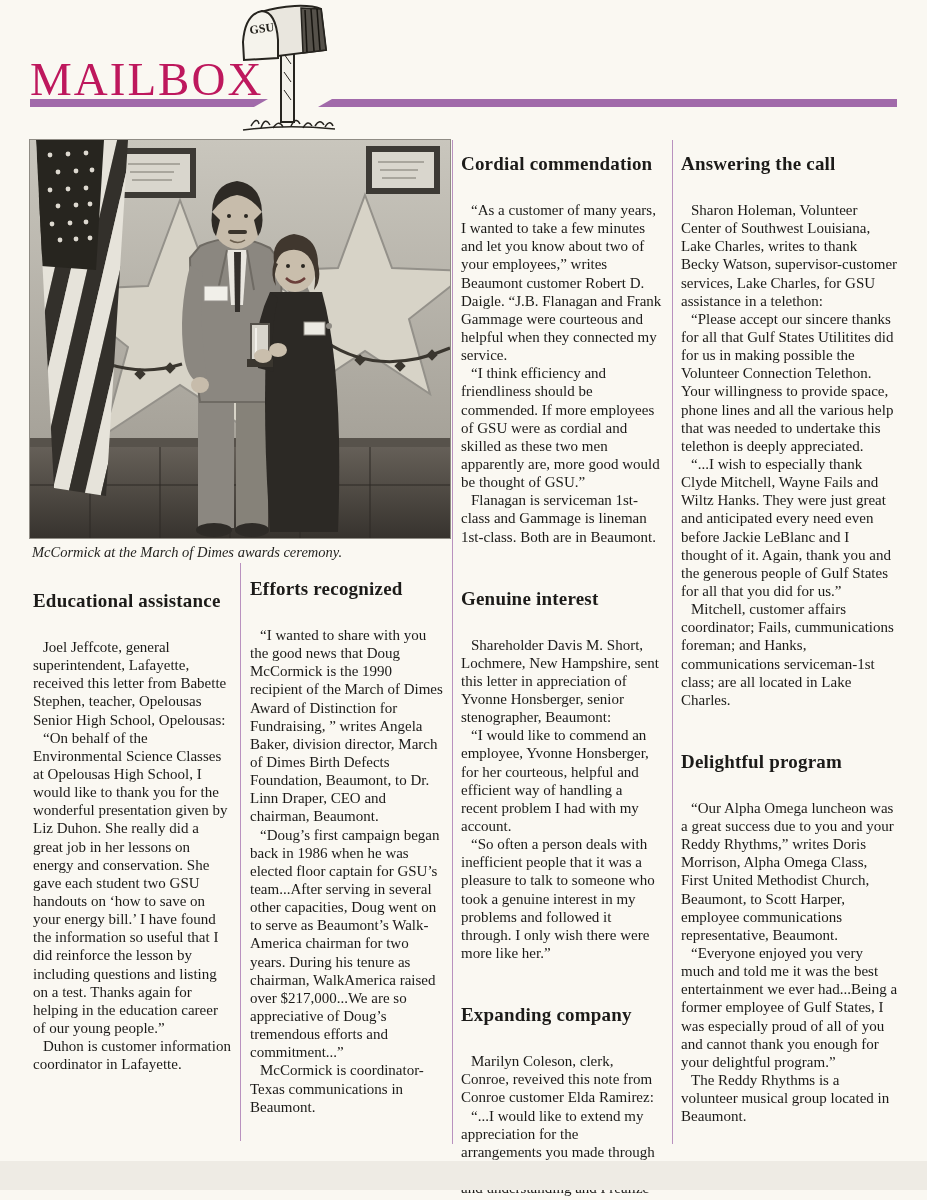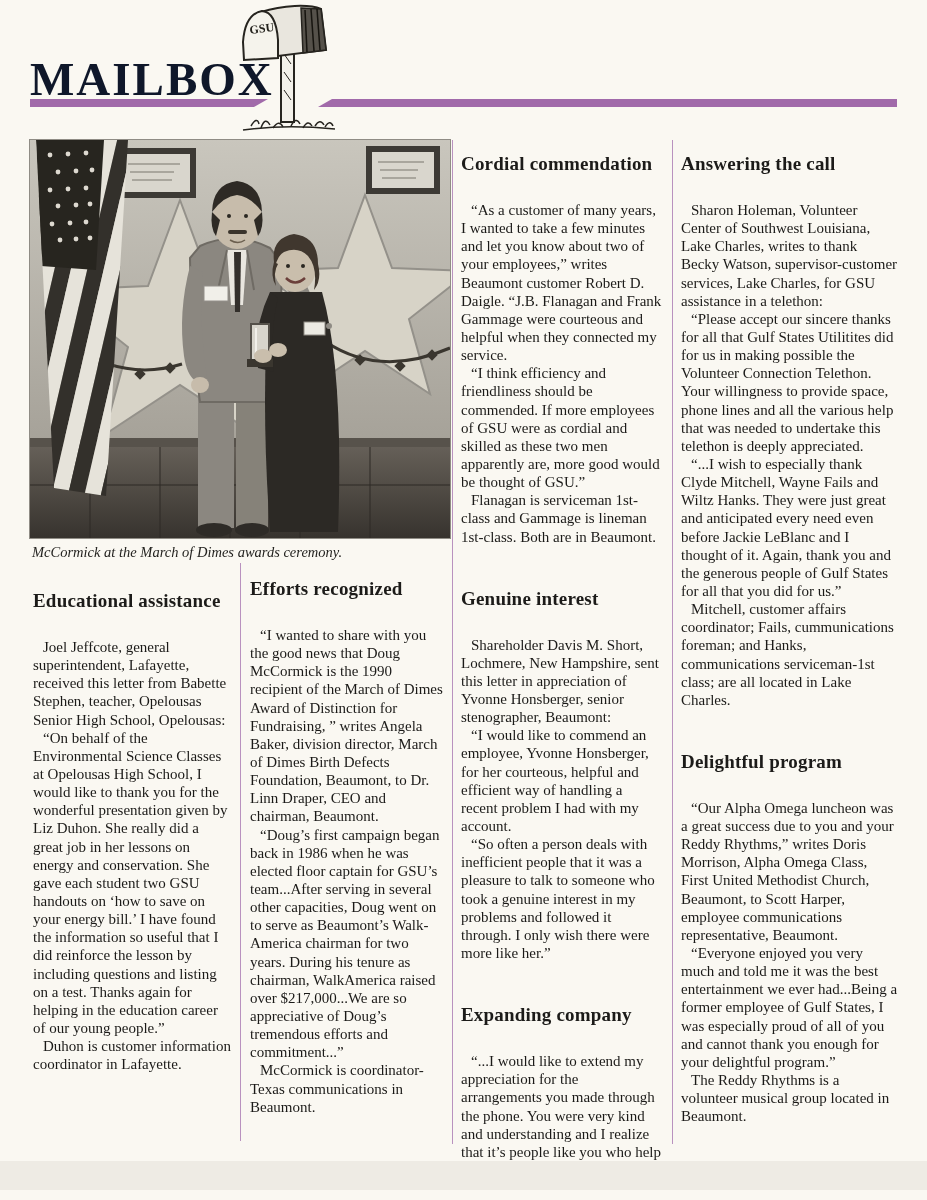--- a/index.html
+++ b/index.html
@@ -9,22 +9,22 @@
     font-family:"Liberation Serif","DejaVu Serif",serif;
     color:#1b1a18;
     position:relative;
     overflow:hidden;
   }
   .page{position:absolute;inset:0;}
 
   
   .masthead-title{
     position:absolute;left:30px;top:52px;
-    font-size:47px;font-weight:bold;letter-spacing:2px;
-    color:#0f172a;
+    font-size:47px;font-weight:normal;letter-spacing:2px;
+    color:#be185d;
   }
   .rule{position:absolute;top:99px;height:8px;background:#a16aaa;}
   .rule-left{left:30px;width:238px;
     clip-path:polygon(0 0,100% 0,calc(100% - 14px) 100%,0 100%);}
   .rule-right{left:318px;width:579px;
     clip-path:polygon(14px 0,100% 0,100% 100%,0 100%);}
   .mailbox-art{position:absolute;left:231px;top:2px;width:114px;height:136px;}
 
   
   .photo{
@@ -269,20 +269,21 @@
       <h2 class="art-heading">Genuine interest</h2>
       <div>
           <p class="para"><span>Shareholder Davis M. Short, Lochmere, New Hampshire, sent this letter in appreciation of </span><span class="b">Yvonne Honsberger</span><span>, senior stenographer, Beaumont:</span></p>
           <p class="para"><span>“I would like to commend an employee, Yvonne Honsberger, for her courteous, helpful and efficient way of handling a recent problem I had with my account.</span></p>
           <p class="para"><span>“So often a person deals with inefficient people that it was a pleasure to talk to someone who took a genuine interest in my problems and followed it through.  I only wish there were more like her.”</span></p>
         </div>
     </div>
     <div class="article">
       <h2 class="art-heading">Expanding company</h2>
       <div>
+          <p class="para"><span class="b">Marilyn Coleson</span><span>, clerk, Conroe, reveived this note from Conroe customer Elda Ramirez:</span></p>
           <p class="para"><span>“...I would like to extend my appreciation for the arrangements you made through the phone.  You were very kind and understanding and I realize that it’s people like you who help a company expand.”</span></p>
         </div>
     </div>
   </div>
 
   <div class="col col-4">
     <div class="article">
       <h2 class="art-heading">Answering the call</h2>
       <div>
           <p class="para"><span>Sharon Holeman, Volunteer Center of Southwest Louisiana, Lake Charles, writes to thank </span><span class="b">Becky Watson</span><span>, supervisor-customer services, Lake Charles, for GSU assistance in a telethon:</span></p>

